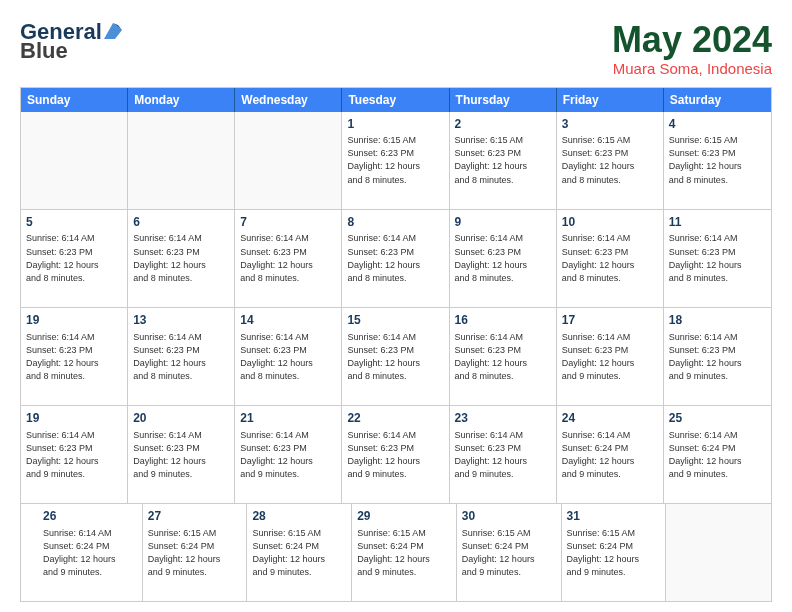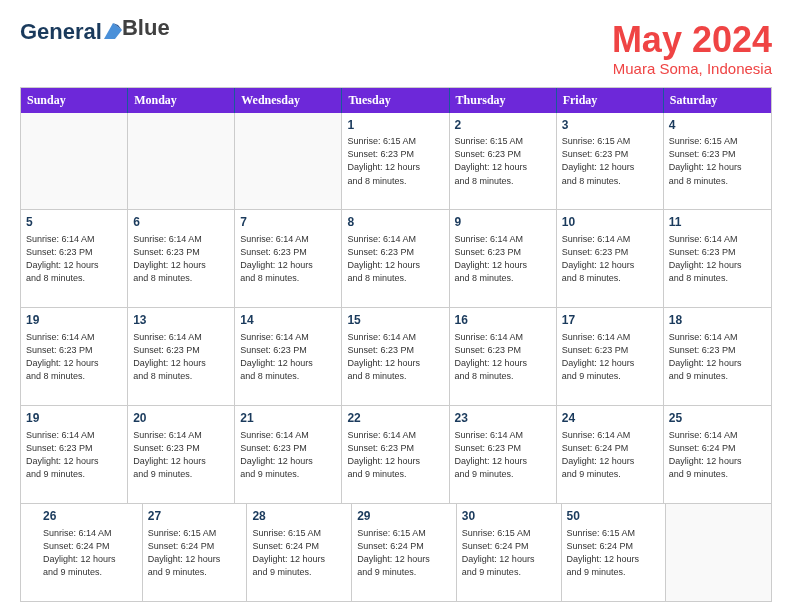--- a/index.html
+++ b/index.html
@@ -27,38 +27,37 @@
       display: flex;
       flex-direction: column;
       align-items: flex-start;
     }
     .title-area {
       text-align: right;
     }
     .month-title {
       font-size: 36px;
       font-weight: bold;
-      color: #ef4444;
+      color: #14532d;
       line-height: 1.1;
     }
     .location {
       font-size: 15px;
       color: #ef4444;
     }
     .calendar {
       flex: 1;
       display: flex;
       flex-direction: column;
       border: 1px solid #ccc;
     }
     .cal-header {
       display: grid;
       grid-template-columns: repeat(7, 1fr);
-      background: #6d28d9;
-      font-family: Liberation Serif, serif;
+      background: #3b82f6;
     }
     .cal-header-cell {
       color: #fff;
       font-size: 12px;
       font-weight: bold;
       padding: 5px 6px;
       border-right: 1px solid #1a5a9a;
     }
     .cal-header-cell:last-child { border-right: none; }
     .cal-body {
@@ -97,21 +96,21 @@
       line-height: 1.45;
     }
   </style>
 </head>
 <body>
 
 <div class="page">
   <div class="header">
     <div class="logo">
       <div style="display:flex; align-items:center; gap:0;">
-        <div style="display:flex;flex-direction:row;line-height:1.05;">
+        <div style="display:flex;flex-direction:column;line-height:1.05;">
           <div style="display:flex;align-items:center;">
             <span style="font-size:22px;font-weight:bold;color:#1a3a5c;">General</span>
             <svg width="18" height="18" viewBox="0 0 18 18" style="margin-left:2px;margin-top:-4px;">
               <polygon points="0,18 9,2 18,9 11,18" fill="#4a90d9"></polygon>
               <polygon points="9,2 18,9 14,4" fill="#2a5a9a"></polygon>
             </svg>
           </div>
           <span style="font-size:22px;font-weight:bold;color:#404040;margin-top:-4px;">Blue</span>
         </div>
       </div>
@@ -259,20 +258,20 @@
           </div>
           <div class="cal-cell">
             <span class="day-num">29</span>
             <div class="day-info">Sunrise: 6:15 AM<br>Sunset: 6:24 PM<br>Daylight: 12 hours<br>and 9 minutes.</div>
           </div>
           <div class="cal-cell">
             <span class="day-num">30</span>
             <div class="day-info">Sunrise: 6:15 AM<br>Sunset: 6:24 PM<br>Daylight: 12 hours<br>and 9 minutes.</div>
           </div>
           <div class="cal-cell">
-            <span class="day-num">50</span>
+            <span class="day-num">31</span>
             <div class="day-info">Sunrise: 6:15 AM<br>Sunset: 6:24 PM<br>Daylight: 12 hours<br>and 9 minutes.</div>
           </div>
           <div class="cal-cell empty"></div>
         </div>
       </div>
   </div>
 </div>
 
 </body></html>

